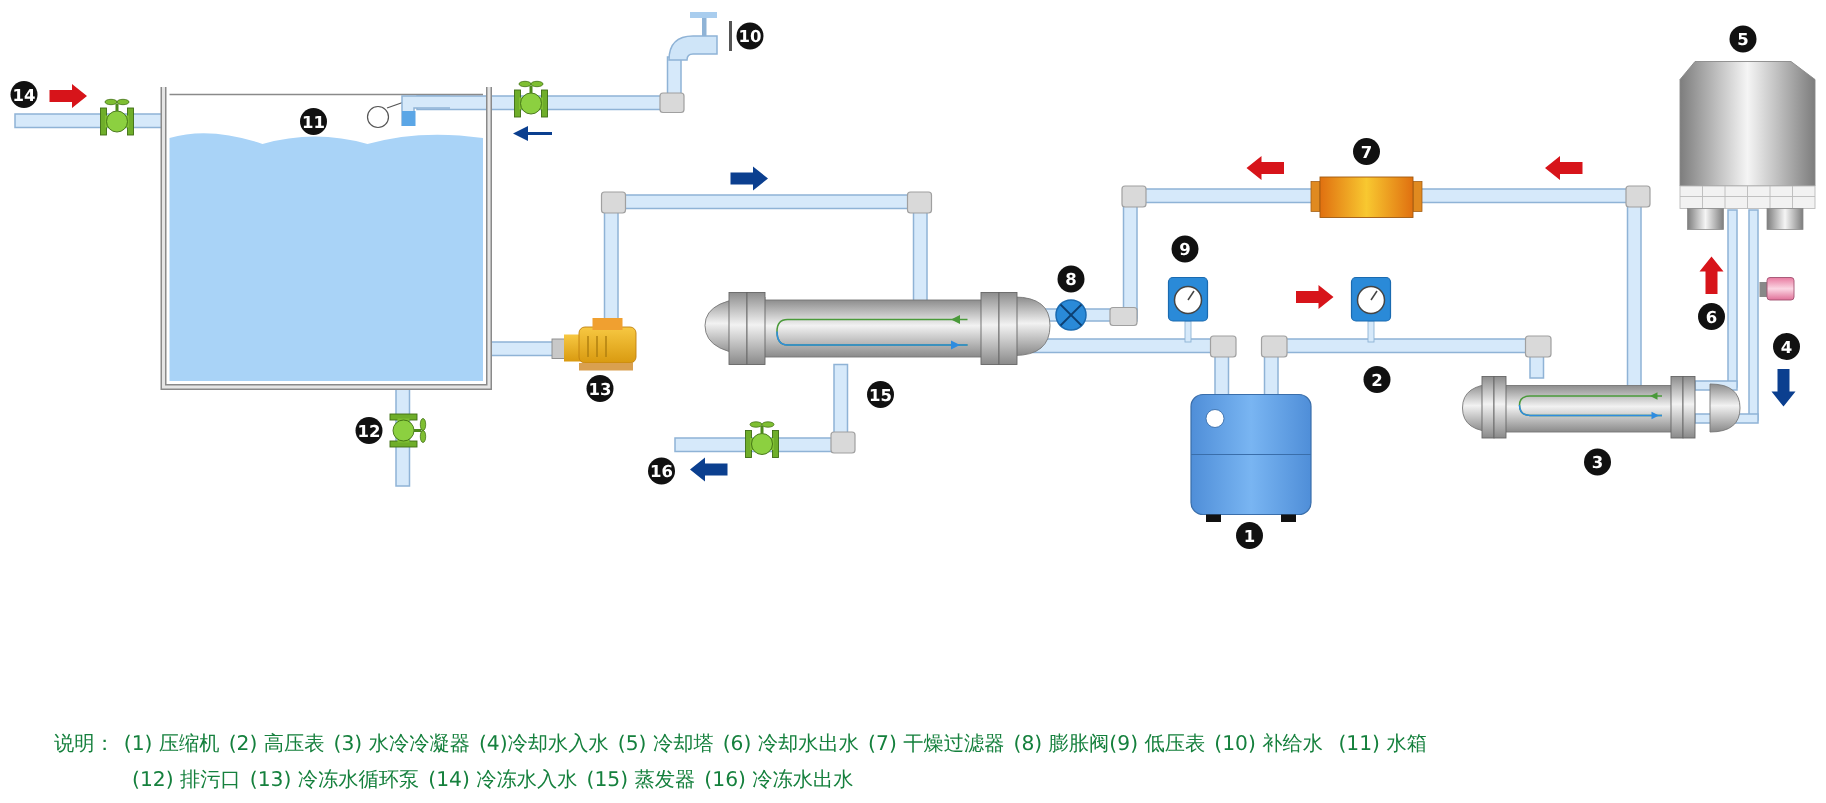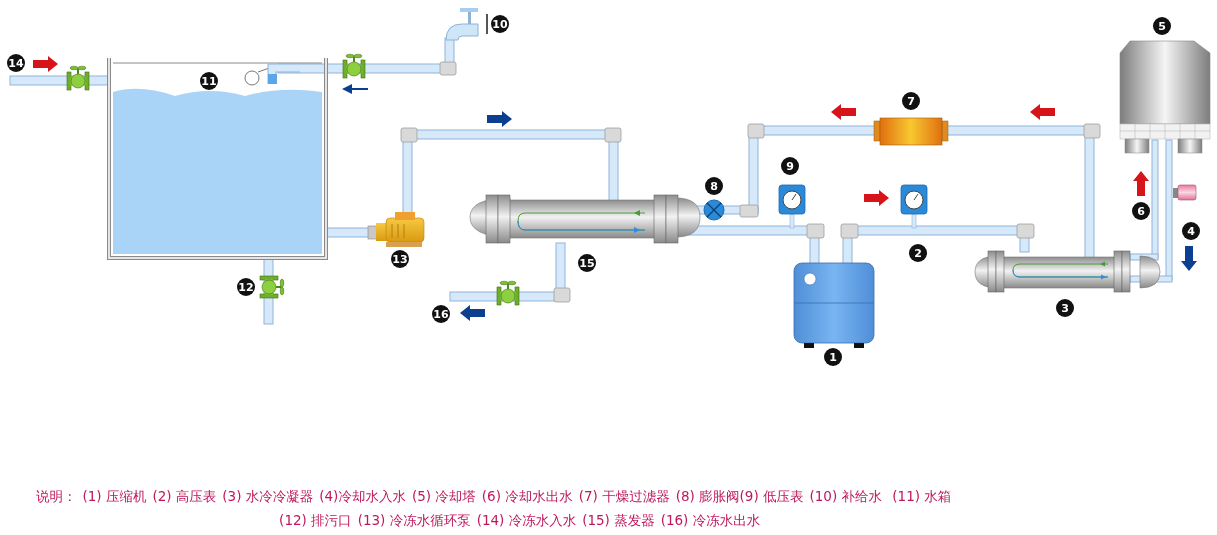--- a/index.html
+++ b/index.html
@@ -1,20 +1,20 @@
 <!DOCTYPE html>
 <html><head>
 <meta charset="utf-8">
 <style>
   html, body { margin:0; padding:0; background:#ffffff; }
   body { width:1217px; height:535px; position:relative; overflow:hidden; font-family:"DejaVu Sans", sans-serif; }
   #diagram { position:absolute; left:0; top:0; width:1217px; height:460px; }
   .badge-text { font-family:"DejaVu Sans", sans-serif; font-weight:bold; font-size:11px; fill:#ffffff; }
-  #legend { position:absolute; left:36px; top:484px; font-size:13.5px; line-height:24px; color:#be185d; font-family:"DejaVu Sans", sans-serif; }
-  #legend .row2 { padding-left:52px;text-align:center; }
+  #legend { position:absolute; left:36px; top:484px; font-size:13.5px; line-height:24px; color:#15803d; font-family:"DejaVu Sans", sans-serif; }
+  #legend .row2 { padding-left:52px; }
   #legend span.item { margin-right:6px; white-space:pre; }
 </style>
 </head>
 <body>
 
 <svg id="diagram" viewBox="0 0 1217 460" xmlns="http://www.w3.org/2000/svg">
   <defs>
     <linearGradient id="gMetalV" x1="0" y1="0" x2="0" y2="1">
       <stop offset="0" stop-color="#8d8d8d"></stop>
         <stop offset="0.45" stop-color="#f2f2f2"></stop>

